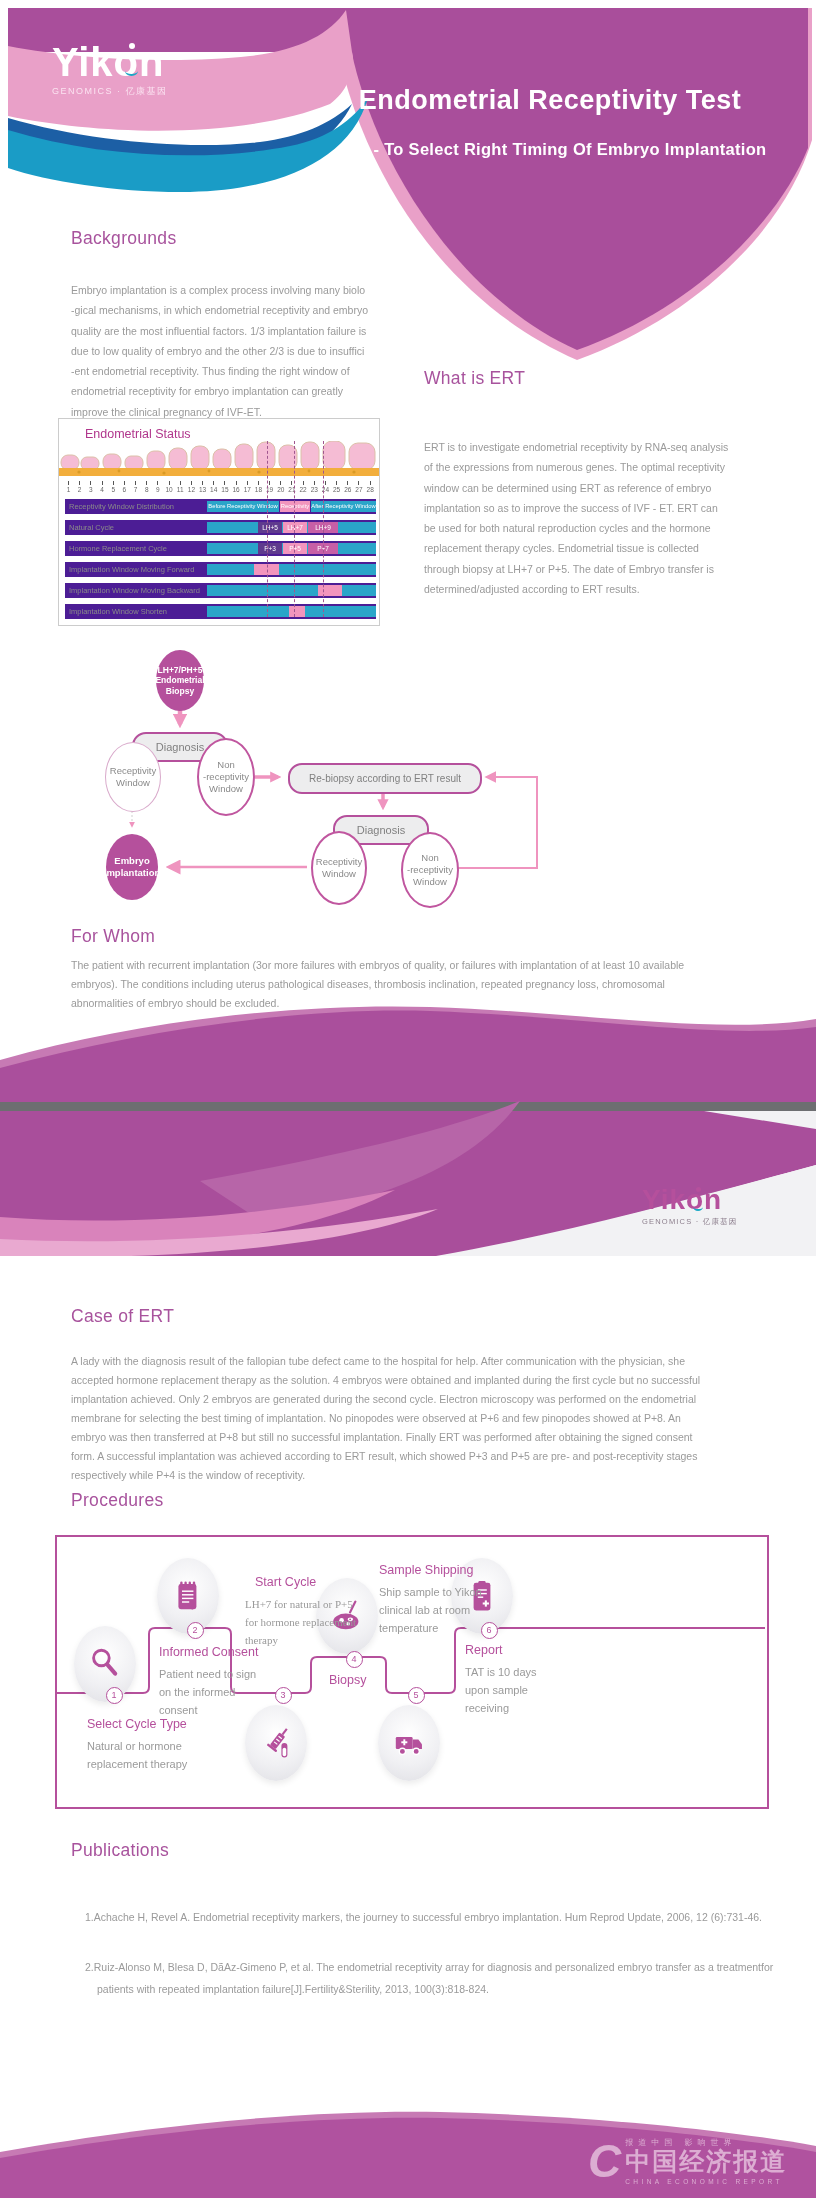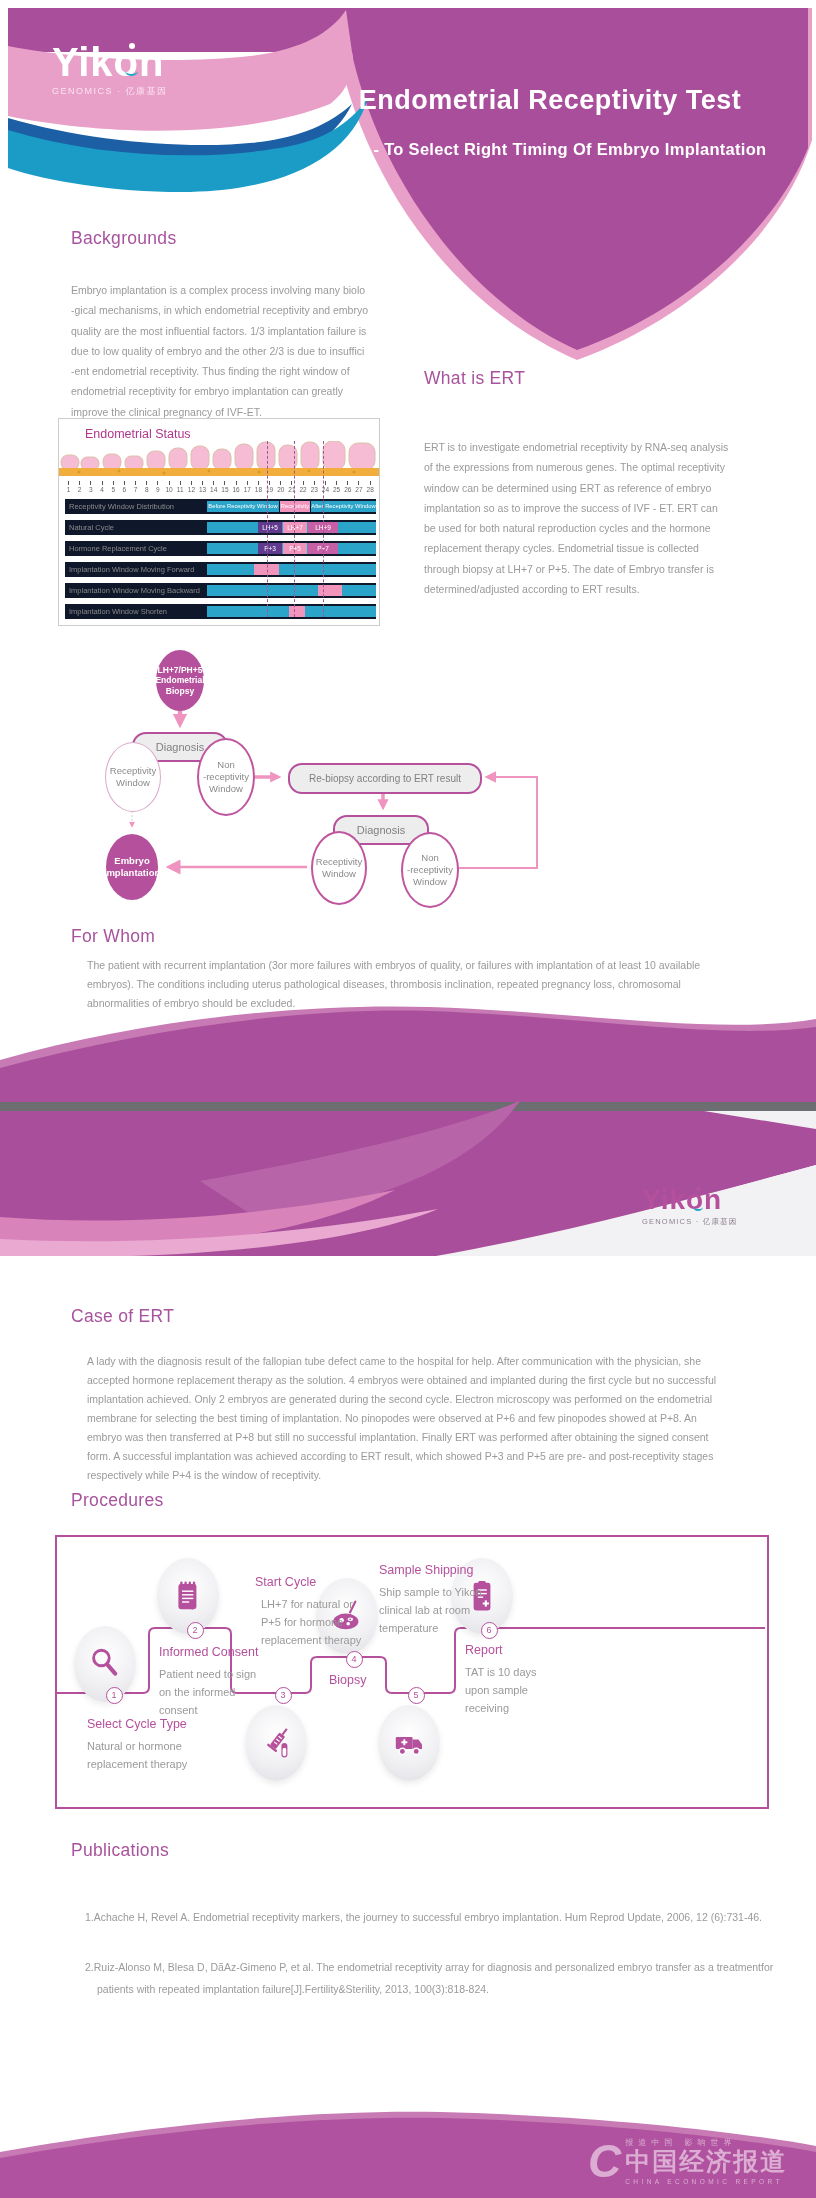--- a/index.html
+++ b/index.html
@@ -19,28 +19,28 @@
   .logo-magenta .logo-word{color:#b5509c;font-size:28px;}
   .logo-magenta .logo-sub{color:#8d7f8d;font-size:7.5px;letter-spacing:1.2px;margin-top:4px;}
   .logo-magenta .logo-dot{width:5px;height:5px;background:#b5509c;left:54px;top:1px;}
   .logo-magenta .logo-smile{width:10px;height:6px;left:51px;top:17px;}
   .hd-title{color:#ffffff;font-size:27px;font-weight:bold;text-align:center;letter-spacing:.5px;}
   .hd-sub{color:#ffffff;font-size:16.5px;font-weight:bold;text-align:center;letter-spacing:.3px;}
   
   .h2{color:#a8539d;font-size:17.5px;letter-spacing:.3px;}
   .body-txt{color:#9a9a9a;font-size:10.5px;white-space:pre-line;}
   .col-narrow{line-height:20.3px;width:345px;}
-  .col-wide{line-height:19px;width:710px;margin-left:16px;}
+  .col-wide{line-height:19px;width:710px;}
   
   #status-box{left:58px;top:418px;width:320px;height:206px;background:#fff;border:1px solid #cccccc;}
   .st-title{position:absolute;left:26px;top:8px;color:#b0368c;font-size:12.5px;}
   .st-days{position:absolute;left:4px;top:62px;width:313px;display:flex;justify-content:space-between;}
   .st-days span{display:inline-block;width:11px;text-align:center;font-size:6.5px;color:#666;position:relative;padding-top:5px;}
   .st-days span::before{content:"";position:absolute;top:0;left:5px;width:1px;height:4px;background:#555;}
-  .st-row{position:absolute;left:6px;width:311px;height:15px;background:#0f172a;}
+  .st-row{position:absolute;left:6px;width:311px;height:15px;background:#4c1d95;}
   .st-label{position:absolute;left:4px;top:0;font-size:7.5px;color:#8a8a8a;line-height:15px;white-space:nowrap;}
   .seg{position:absolute;top:2px;height:11px;font-size:5.8px;color:#fff;text-align:center;line-height:11px;overflow:hidden;white-space:nowrap;}
   .dash{position:absolute;top:22px;height:176px;width:0;border-left:1px dashed #a0568f;}
   
   #flow{left:0;top:650px;width:816px;height:272px;}
   .fc-node{position:absolute;display:flex;align-items:center;justify-content:center;text-align:center;white-space:pre-line;}
   .fc-ellipse{border-radius:50%;background:#fff;}
   .fc-fill{background:#b5509c;color:#fff;font-weight:bold;font-size:8.5px;line-height:1.25;}
   .fc-outline-light{border:1px solid #d9aacb;color:#8a8a8a;font-size:9.5px;line-height:1.25;}
   .fc-outline{border:2px solid #c0569f;color:#8a8a8a;font-size:9.5px;line-height:1.25;}
@@ -370,21 +370,21 @@
     <div class="pnum" style="left:359px;top:158px;">5</div>
     <div class="pnum" style="left:432px;top:93px;">6</div>
 
     <div class="ptitle" style="left:30px;top:180px;">Select Cycle Type</div>
     <div class="pdesc" style="left:30px;top:200px;width:125px;">Natural or hormone replacement therapy</div>
 
     <div class="ptitle" style="left:102px;top:108px;text-align:center;">Informed Consent</div>
     <div class="pdesc" style="left:102px;top:128px;width:112px;">Patient need to sign on the informed consent</div>
 
     <div class="ptitle" style="left:198px;top:38px;">Start Cycle</div>
-    <div class="pdesc" style="left:204px;top:58px;width:112px;">LH+7 for natural or P+5 for hormone replacement therapy</div>
+    <div class="pdesc" style="left:188px;top:58px;width:112px;font-family:Liberation Serif, serif;">LH+7 for natural or P+5 for hormone replacement therapy</div>
 
     <div class="ptitle" style="left:272px;top:136px;">Biopsy</div>
 
     <div class="ptitle" style="left:322px;top:26px;">Sample Shipping</div>
     <div class="pdesc" style="left:322px;top:46px;width:118px;">Ship sample to Yikon clinical lab at room temperature</div>
 
     <div class="ptitle" style="left:408px;top:106px;">Report</div>
     <div class="pdesc" style="left:408px;top:126px;width:95px;">TAT is 10 days upon sample receiving</div>
   </div>
 

